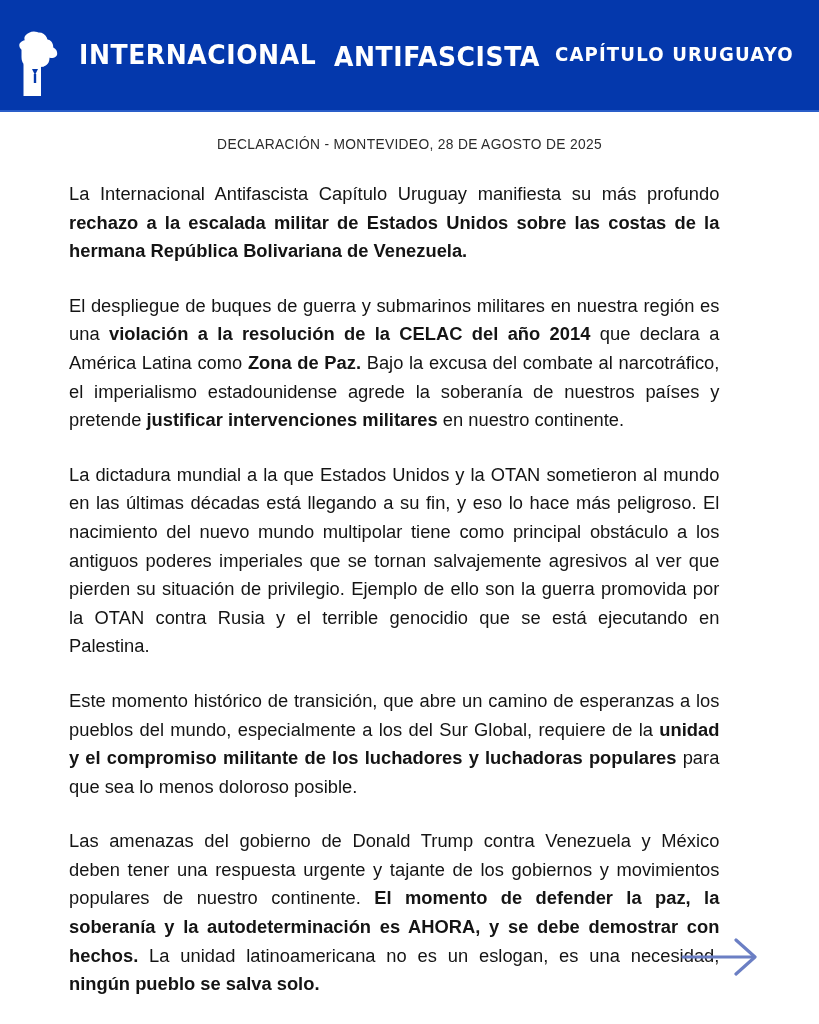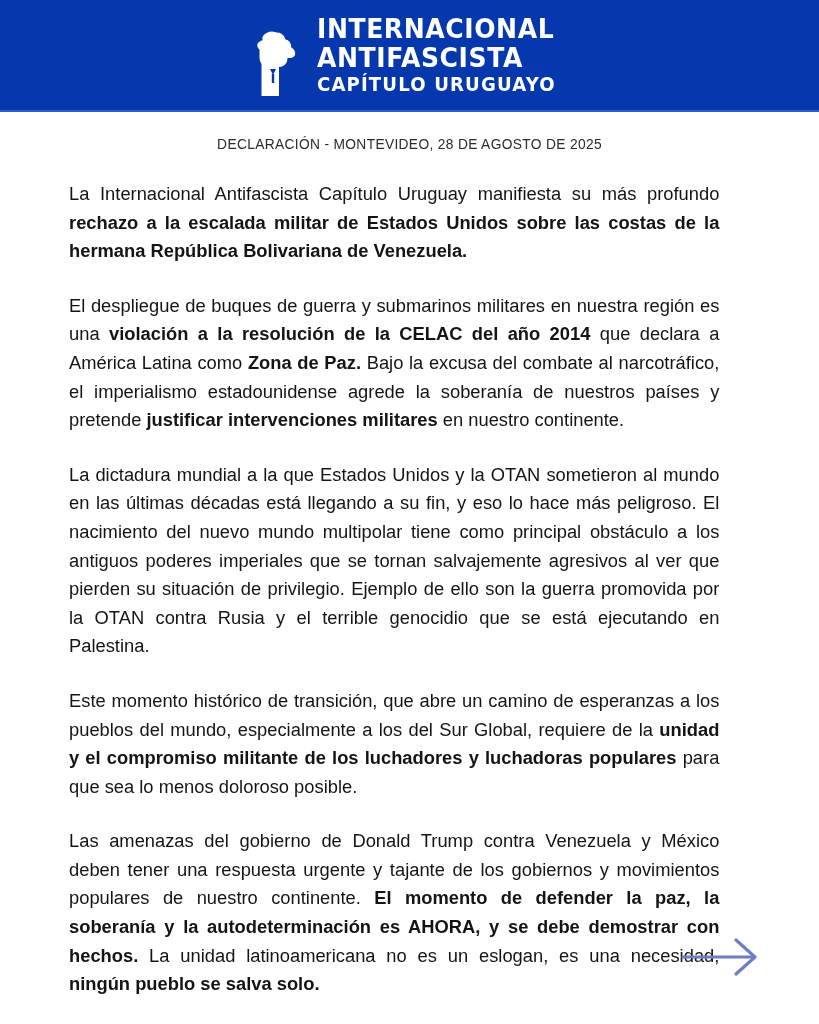--- a/index.html
+++ b/index.html
@@ -31,21 +31,20 @@
     gap: 16px;
   }
   .fist-icon {
     width: 56px;
     height: 86px;
     display: block;
     flex: 0 0 auto;
   }
   .brand-text {
     display: flex;
-    flex-direction: column;
     line-height: 1;
   }
   .brand-line-1,
   .brand-line-2 {
     color: #ffffff;
     font-family: "DejaVu Sans", sans-serif;
     font-weight: bold;
     font-size: 27px;
     letter-spacing: 0.6px;
     transform: scaleX(0.93);

